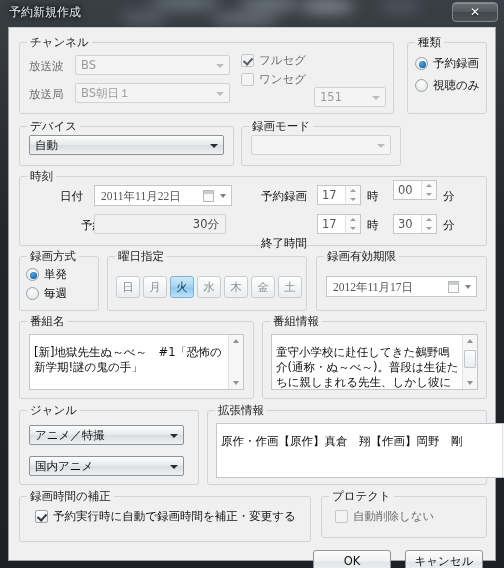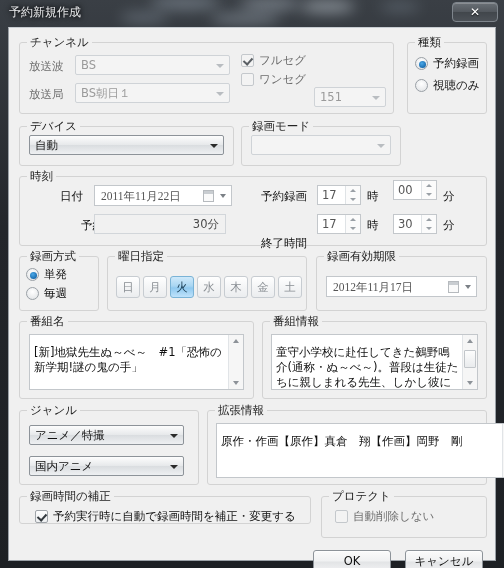--- a/index.html
+++ b/index.html
@@ -522,21 +522,21 @@
       <div class="legend">拡張情報</div>
     </div>
     <div class="ta" style="left:207px; top:395px; width:302px; height:55px;">
       <div class="content">原作・作画【原作】真倉　翔【作画】岡野　剛</div>
       <div class="sb">
         <div class="ar up"></div>
         <div class="ar dn"></div>
       </div>
     </div>
 
-    <div class="group" style="left:10px; top:468px; width:292px; height:28px;">
+    <div class="group" style="left:10px; top:468px; width:292px; height:46px;">
       <div class="legend">録画時間の補正</div>
     </div>
     <div class="cb" style="left:26px; top:481px;">
       <div class="box checked on"></div>
       <div class="cbtxt">予約実行時に自動で録画時間を補正・変更する</div>
     </div>
 
     <div class="group" style="left:312px; top:468px; width:166px; height:42px;">
       <div class="legend">プロテクト</div>
     </div>

